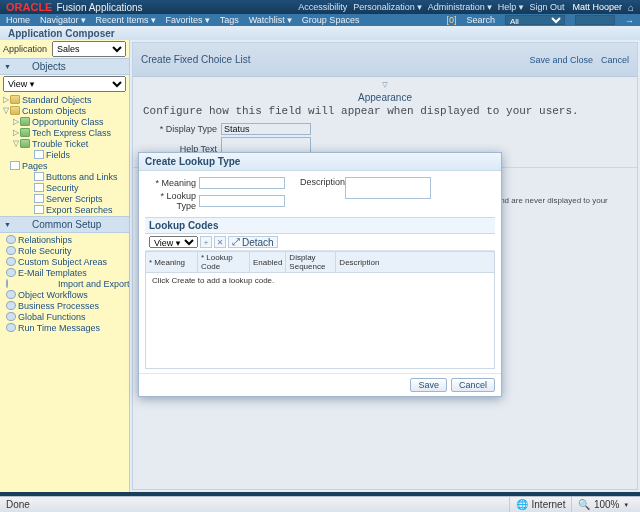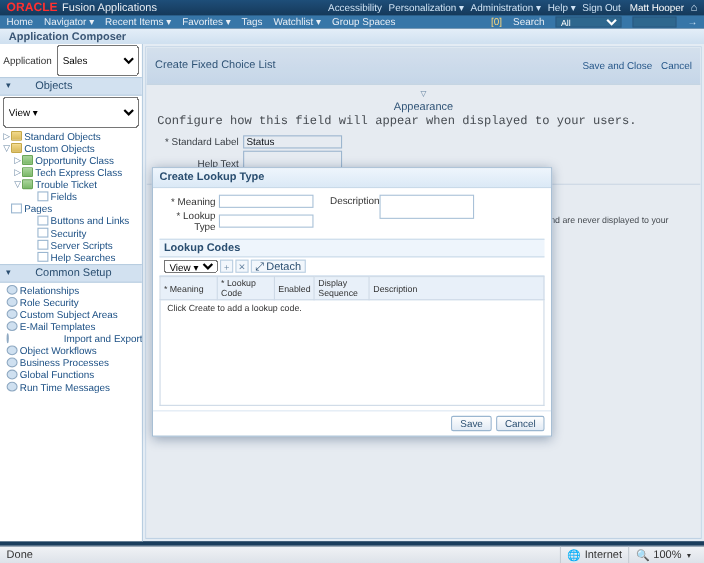--- a/index.html
+++ b/index.html
@@ -10,23 +10,23 @@
 .hdr .sp{flex:1;}
 .hdr a{color:#cfe3f5;margin-left:6px;font-size:9px;text-decoration:none;}
 .hdr .user{color:#fff;margin-left:8px;font-size:9px;}
 .menubar{background:#3776a8;height:12px;display:flex;align-items:center;color:#fff;padding:0 6px;gap:10px;}
 .menubar span{font-size:9px;color:#e8eef5;cursor:pointer;}
 .menubar .sp{flex:1;}
 .menubar input{height:10px;font-size:8px;border:1px solid #2a5a82;background:#2e678e;color:#fff;width:40px;}
 .menubar select{height:10px;font-size:8px;border:1px solid #2a5a82;background:#2e678e;color:#fff;width:60px;}
 .subhdr{background:linear-gradient(#e4eef8,#cfe0f0);height:14px;display:flex;align-items:center;padding:0 8px;color:#3a5675;font-weight:bold;font-size:11px;}
 .main{display:flex;height:452px;background:#e4ecf4;position:relative;}
-.sidebar{width:130px;background:#ffffff;border-right:1px solid #b8cde0;overflow:hidden;}
+.sidebar{width:130px;background:#fef9c3;border-right:1px solid #b8cde0;overflow:hidden;}
 .side-row{display:flex;align-items:center;padding:1px 3px;gap:2px;}
-.side-row select{font-size:9px;height:28px;flex:1;}
+.side-row select{font-size:9px;height:16px;flex:1;}
 .side-hdr{background:#d2e1f0;color:#2a4e70;font-size:10px;padding:2px 4px;border-top:1px solid #b8cde0;border-bottom:1px solid #b8cde0;display:flex;align-items:center;gap:21px;}
 .tree{padding:1px 0;}
 .tree .nd{display:flex;align-items:center;padding:0 2px;height:11px;color:#1b4f84;cursor:pointer;}
 .tree .nd .tw{width:8px;text-align:center;color:#6a87a3;font-size:8px;}
 .tree .nd .ic{width:10px;height:9px;margin-right:2px;display:inline-block;}
 .tree .nd .lbl{font-size:9px;color:#1b4f84;white-space:nowrap;}
 .ic-folder{background:linear-gradient(#f2d98a,#d9b95a);border:1px solid #c6a847;border-radius:1px;}
 .ic-class{background:linear-gradient(#a9d59a,#7ab868);border:1px solid #6aa658;border-radius:1px;}
 .ic-page{background:#fff;border:1px solid #9ab6d0;}
 .ic-gear{background:#cfe0f0;border:1px solid #8fa9c2;border-radius:50%;}
@@ -166,21 +166,21 @@
           <span class="lbl">Security</span>
         </div>
       <div class="nd" style="padding-left:26px;">
           <span class="tw"></span>
           <span class="ic ic-page"></span>
           <span class="lbl">Server Scripts</span>
         </div>
       <div class="nd" style="padding-left:26px;">
           <span class="tw"></span>
           <span class="ic ic-page"></span>
-          <span class="lbl">Help Searches</span>
+          <span class="lbl">Export Searches</span>
         </div>
     </div>
     <div class="side-hdr">
         <span style="font-size:7px;">▼</span>
         <span>Common Setup</span>
       </div>
     <div class="tree">
       <div class="nd" style="padding-left:6px;">
           <span class="ic ic-gear"></span>
           <span class="lbl">Relationships</span>
@@ -229,21 +229,21 @@
     </div>
     <div class="sect">
       <div class="sect-h">
           <span class="tw">▽</span>
           <span>Appearance</span>
         </div>
       <div class="hint">Configure how this field will appear when displayed to your users.</div>
       <div style="display:flex;">
         <div>
           <div class="field-row">
-              <span class="lbl req">* Standard Label</span>
+              <span class="lbl req">* Display Type</span>
               <input type="text" value="Status" style="">
             </div>
           <div class="field-row">
               <span class="lbl">Help Text</span>
               <textarea style=""></textarea>
             </div>
         </div>
       </div>
     </div>
     <div class="sect" style="border-top:1px solid #e0e8f1;">

